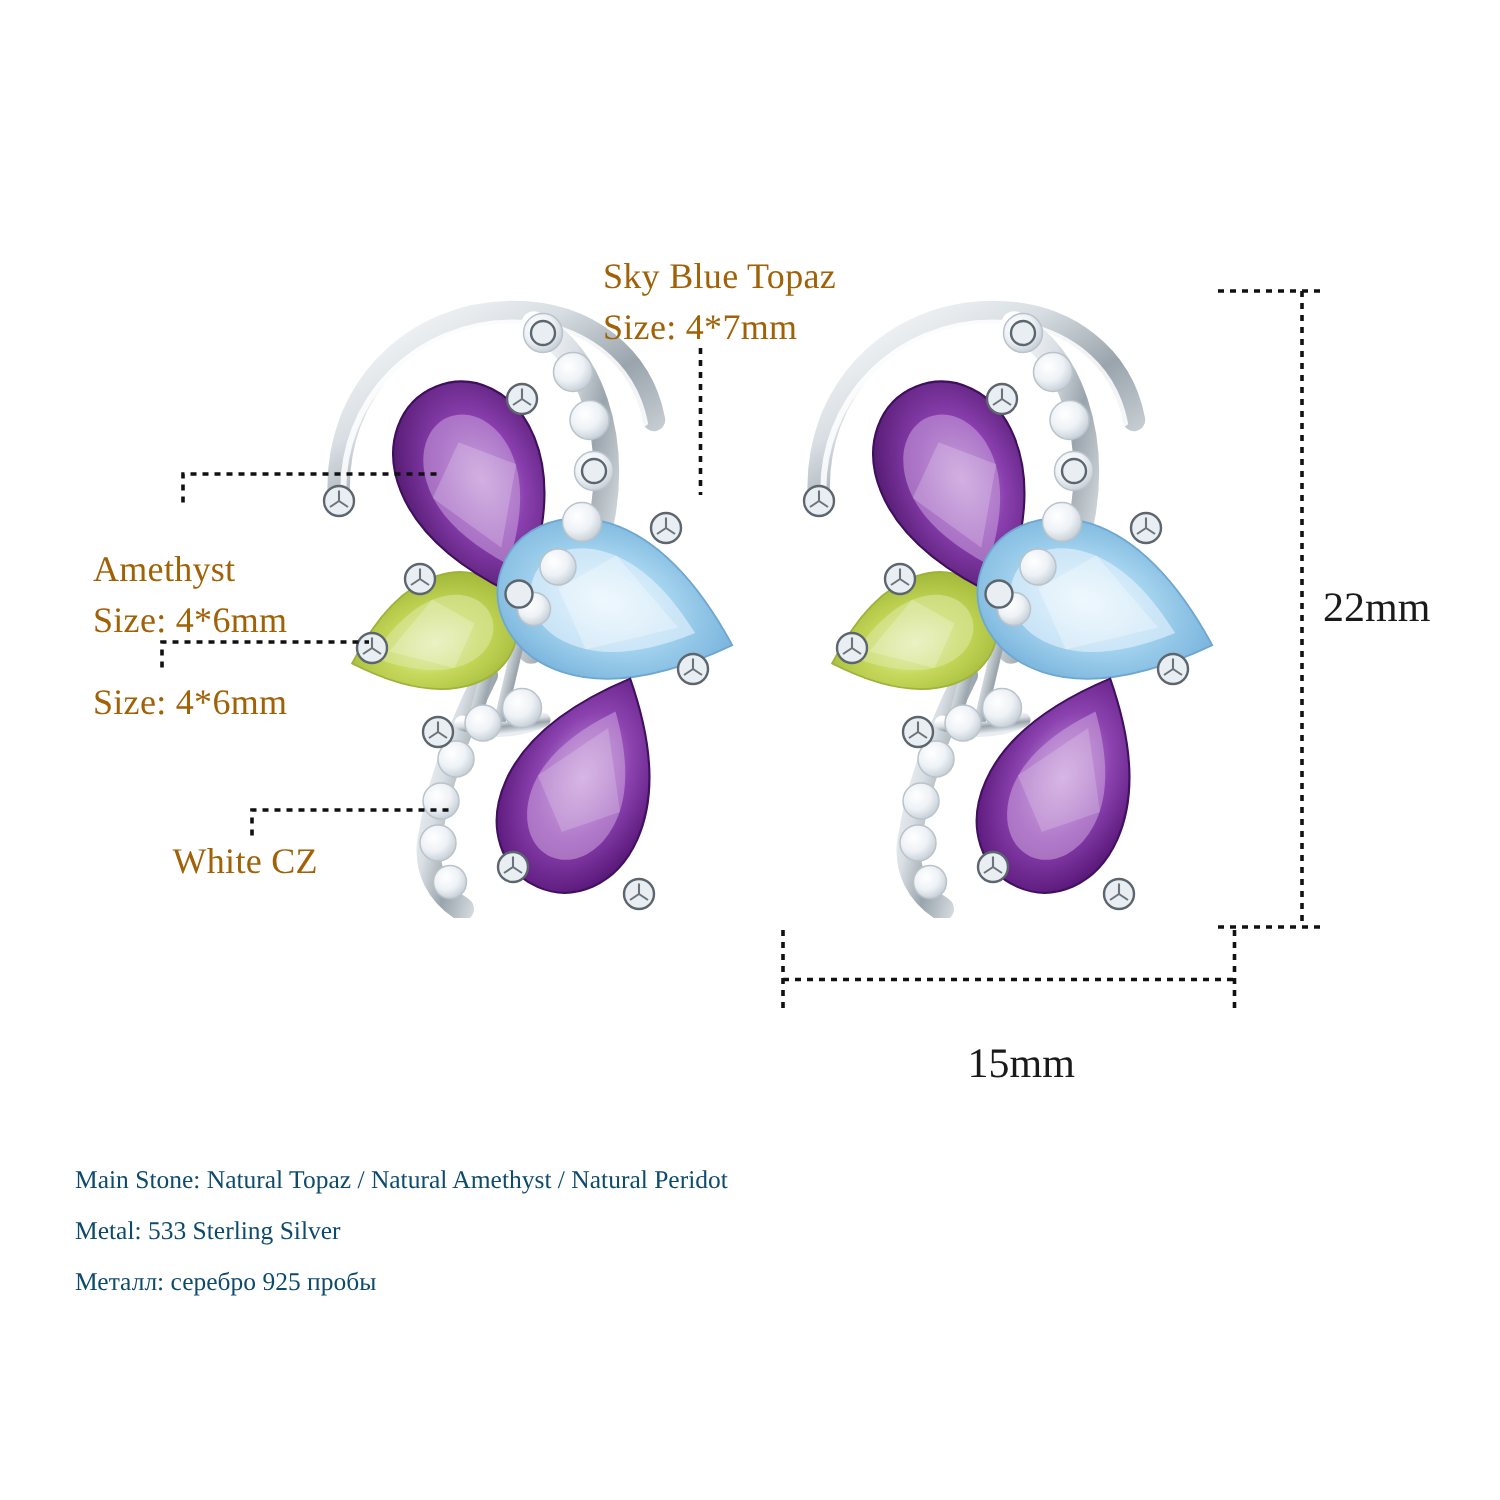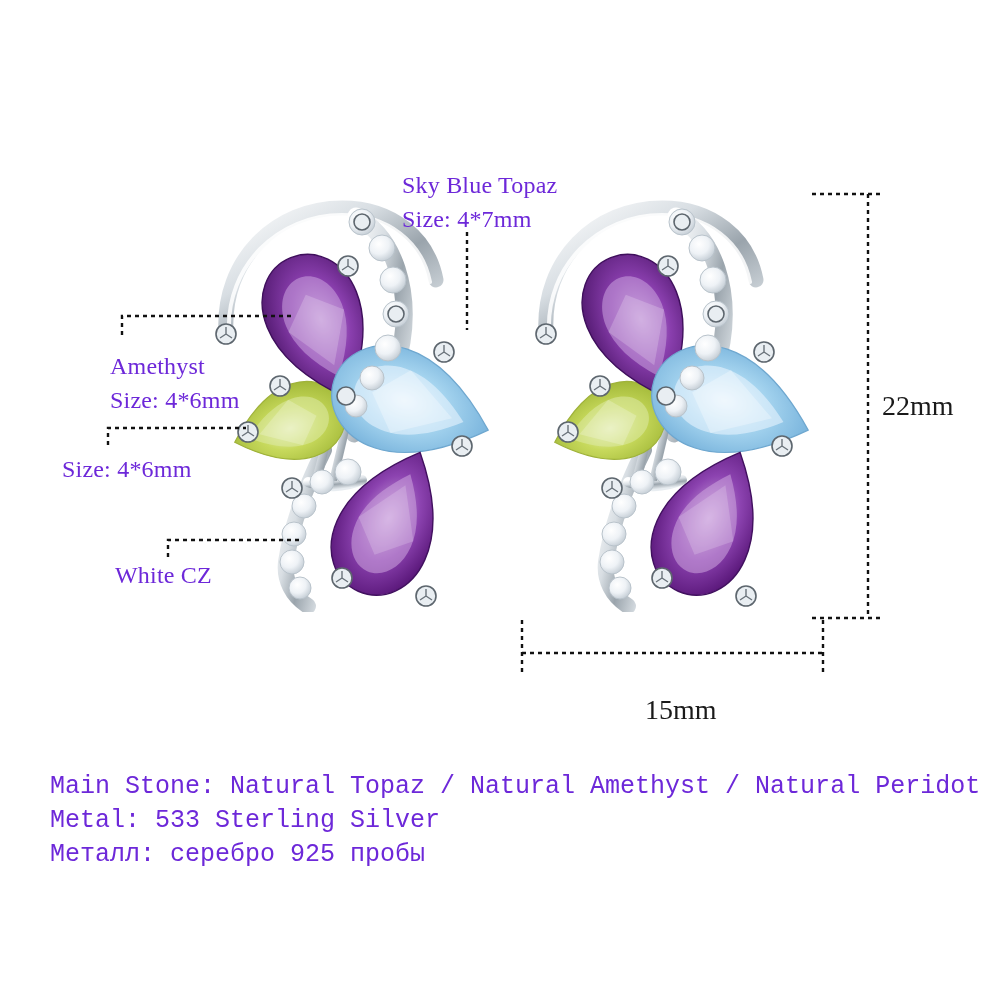--- a/index.html
+++ b/index.html
@@ -16,21 +16,21 @@
     height: 1000px;
     background: #fff;
   }
 
   
   .callout {
     position: absolute;
     font-family: "Liberation Serif", "DejaVu Serif", serif;
     font-size: 24px;
     line-height: 34px;
-    color: #6d28d9;
+    color: #a16207;
     white-space: nowrap;
     letter-spacing: .2px;
   }
   .callout .ln { display: block; }
 
   .dim-label {
     position: absolute;
     font-family: "Liberation Serif", "DejaVu Serif", serif;
     font-size: 28px;
     color: #1a1a1a;
@@ -46,24 +46,24 @@
   }
 
   
   #spec {
     position: absolute;
     left: 50px;
     top: 770px;
     width: 930px;
   }
   #spec .spec-line {
-    font-family: Liberation Mono, monospace;
-    font-size: 25px;
+    font-family: Liberation Serif, serif;
+    font-size: 17px;
     line-height: 34px;
-    color: #6d28d9;
+    color: #0c4a6e;
     white-space: nowrap;
   }
 
   
   .earring {
     position: absolute;
     width: 300px;
     height: 430px;
   }
   .earring svg { display: block; width: 300px; height: 430px; }
@@ -343,21 +343,21 @@
       <path d="M522 620 L522 672"></path>
       <path d="M823 620 L823 672"></path>
     </g>
   </svg>
 
   <div class="callout" style="left:402px; top:168px; text-align:left;">
     <span class="ln">Sky Blue Topaz</span>
     <span class="ln">Size: 4*7mm</span>
   </div>
 
-  <div class="callout" style="left:62px; top:349px;margin-left:48px;">
+  <div class="callout" style="left:62px; top:363px;">
     <span class="ln">Amethyst</span>
     <span class="ln">Size: 4*6mm</span>
   </div>
 
   <div class="callout" style="left:62px; top:452px;">
     <span class="ln">Size: 4*6mm</span>
   </div>
 
   <div class="callout" style="left:115px; top:558px;">
     <span class="ln">White CZ</span>

